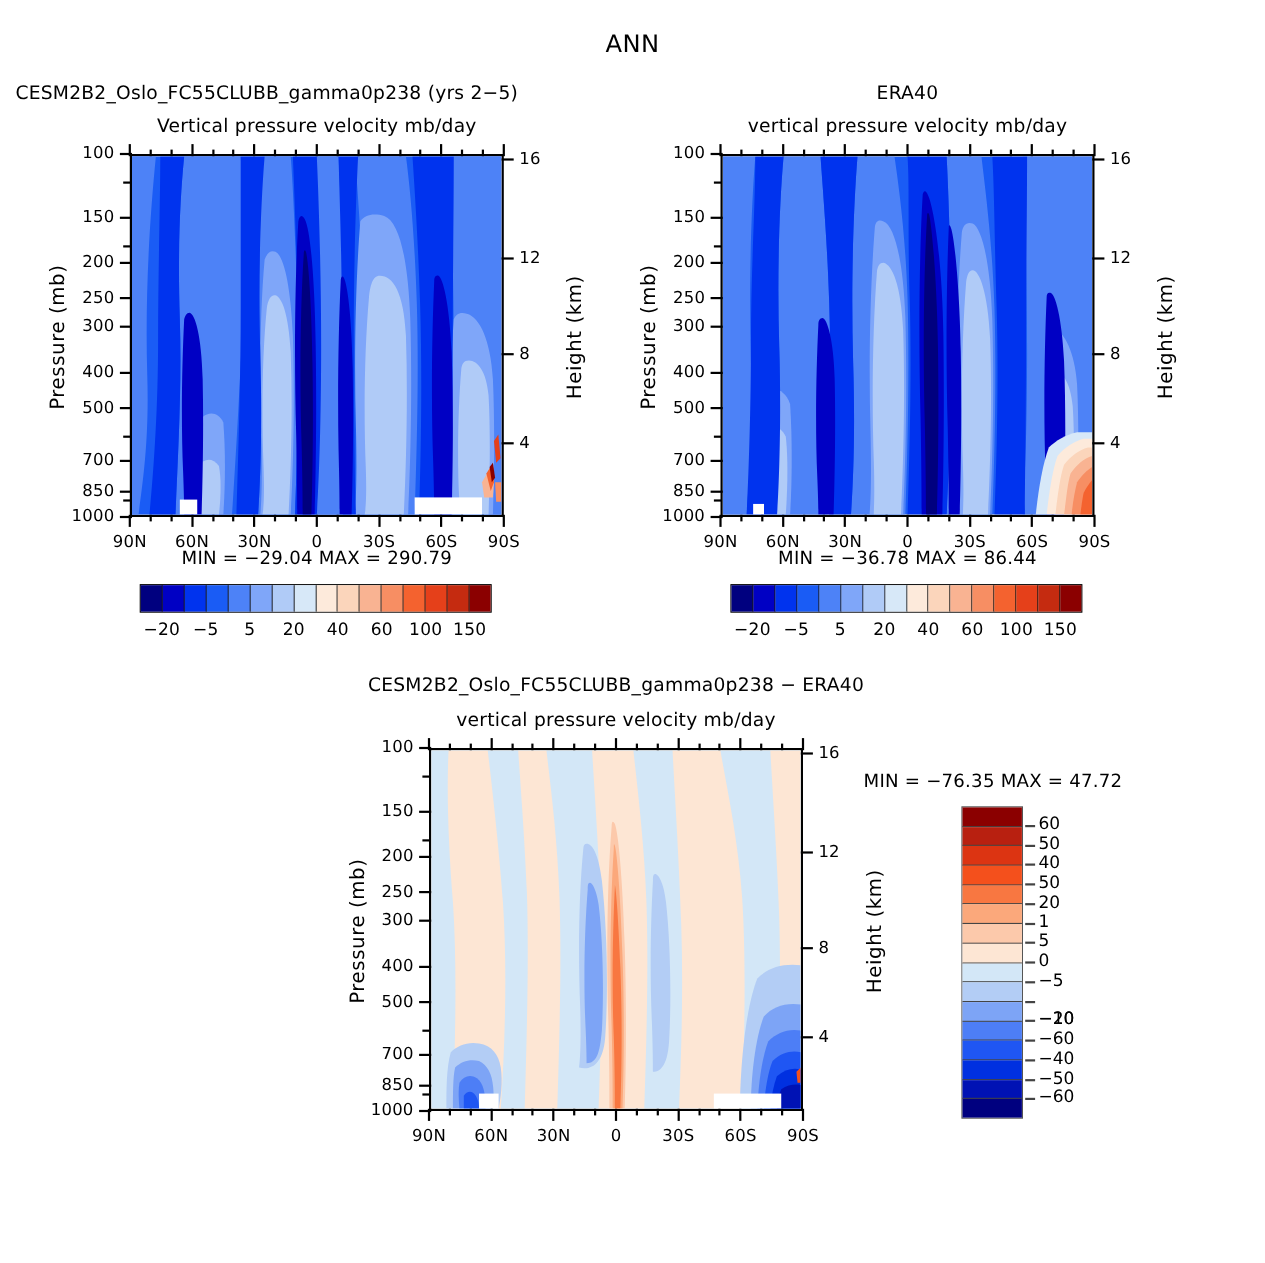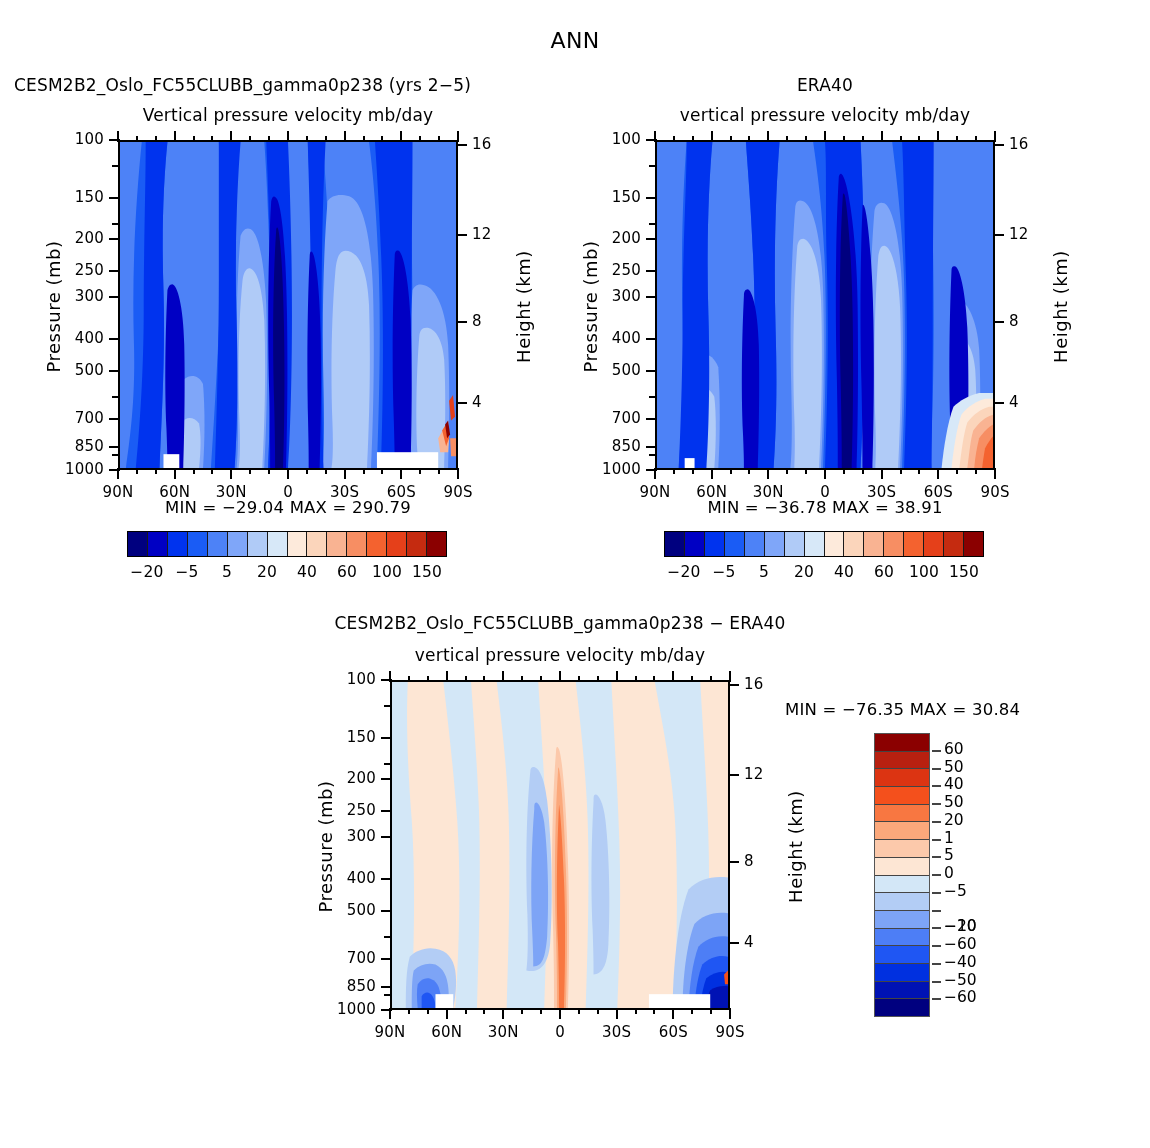--- a/index.html
+++ b/index.html
@@ -359,21 +359,21 @@
     <div class="tick" style="left:786.2222222222222px;top:136px;width:2px;height:6px;"></div>
     <div class="tick" style="left:805.1111111111111px;top:136px;width:2px;height:6px;"></div>
     <div class="tick" style="left:842.8888888888889px;top:136px;width:2px;height:6px;"></div>
     <div class="tick" style="left:861.7777777777778px;top:136px;width:2px;height:6px;"></div>
     <div class="tick" style="left:899.5555555555555px;top:136px;width:2px;height:6px;"></div>
     <div class="tick" style="left:918.4444444444445px;top:136px;width:2px;height:6px;"></div>
     <div class="tick" style="left:956.2222222222222px;top:136px;width:2px;height:6px;"></div>
     <div class="tick" style="left:975.1111111111111px;top:136px;width:2px;height:6px;"></div>
   </div>
 
-<div class="abs ctr t-mm nw" style="left:655px;top:498px;width:340px;">MIN = −36.78   MAX =  38.91</div>
+<div class="abs ctr t-mm nw" style="left:655px;top:498px;width:340px;">MIN = −36.78   MAX =  86.44</div>
 
 <div class="cbar-h" id="cbar-obs" style="left:664px;top:531px;width:320px;height:26px;">
     <div class="cell" style="background:#00007f;"></div>
     <div class="cell" style="background:#0000c4;"></div>
     <div class="cell" style="background:#0033ee;"></div>
     <div class="cell" style="background:#1a5cf5;"></div>
     <div class="cell" style="background:#4d82f7;"></div>
     <div class="cell" style="background:#7fa6f9;"></div>
     <div class="cell" style="background:#b0cbf7;"></div>
     <div class="cell" style="background:#d7e8f8;"></div>
@@ -526,21 +526,21 @@
     <div class="tick" style="left:521.2222222222222px;top:676px;width:2px;height:6px;"></div>
     <div class="tick" style="left:540.1111111111111px;top:676px;width:2px;height:6px;"></div>
     <div class="tick" style="left:577.8888888888889px;top:676px;width:2px;height:6px;"></div>
     <div class="tick" style="left:596.7777777777778px;top:676px;width:2px;height:6px;"></div>
     <div class="tick" style="left:634.5555555555555px;top:676px;width:2px;height:6px;"></div>
     <div class="tick" style="left:653.4444444444445px;top:676px;width:2px;height:6px;"></div>
     <div class="tick" style="left:691.2222222222222px;top:676px;width:2px;height:6px;"></div>
     <div class="tick" style="left:710.1111111111111px;top:676px;width:2px;height:6px;"></div>
   </div>
 
-<div class="abs t-mm nw" style="left:785px;top:700px;">MIN = −76.35   MAX =   30.84</div>
+<div class="abs t-mm nw" style="left:785px;top:700px;">MIN = −76.35   MAX =   47.72</div>
 
 <div class="cbar-v" id="cbar-diff" style="left:874px;top:733px;width:56px;height:284px;">
     <div class="cell" style="background:#8b0000;"></div>
     <div class="cell" style="background:#b82010;"></div>
     <div class="cell" style="background:#dc3412;"></div>
     <div class="cell" style="background:#f4501c;"></div>
     <div class="cell" style="background:#f87741;"></div>
     <div class="cell" style="background:#fba87b;"></div>
     <div class="cell" style="background:#fcc9ab;"></div>
     <div class="cell" style="background:#fde6d4;"></div>

